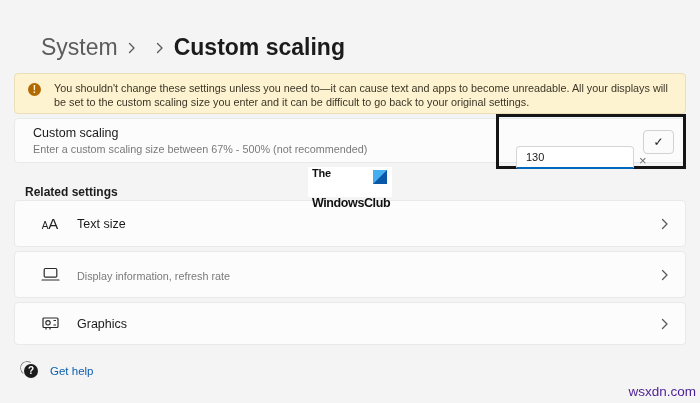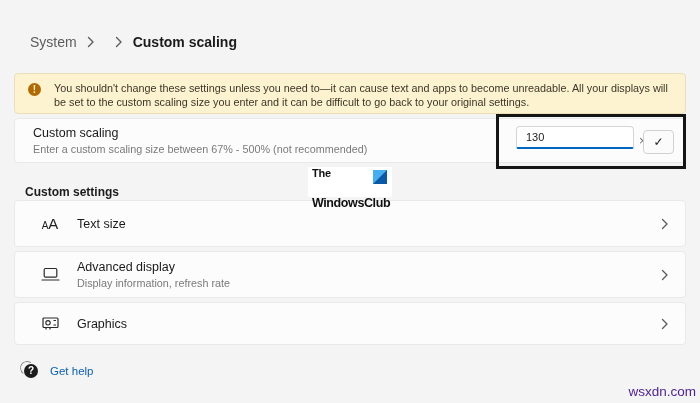--- a/index.html
+++ b/index.html
@@ -4,21 +4,21 @@
 <style>
   html,body{margin:0;padding:0;background:#f4f4f4;}
   *{box-sizing:border-box;}
   #screen{
     position:relative;width:700px;height:403px;overflow:hidden;
     background:#f4f4f4;
     font-family:"Liberation Sans", sans-serif;
     -webkit-font-smoothing:antialiased;
   }
   
-  .breadcrumb{position:absolute;left:30px;top:34px;display:flex;align-items:center;font-size:14px;color:#5c5c5c;}
+  .breadcrumb{position:absolute;left:41px;top:34px;display:flex;align-items:center;font-size:23px;color:#5c5c5c;}
   .breadcrumb .crumb{cursor:default;}
   .breadcrumb .sep{margin:0 10px;display:flex;align-items:center;}
   .breadcrumb .current{color:#1b1b1b;font-weight:700;}
   
   .warning{
     position:absolute;left:14px;top:73px;width:672px;height:41px;
     background:#fdf3d1;border:1px solid #eadfb8;border-radius:4px;
     display:flex;align-items:flex-start;padding:6px 14px 6px 13px;
   }
   .warn-icon{
@@ -37,21 +37,21 @@
   .scaling-card{top:118px;height:45px;padding:7px 18px;}
   .setting-title{font-size:12.5px;color:#1a1a1a;}
   .setting-sub{font-size:10.8px;color:#7a7a7a;margin-top:3px;}
   
   .annotation-rect{
     position:absolute;left:496px;top:114px;width:190px;height:55px;
     border:3px solid #151515;pointer-events:none;z-index:6;background:transparent;
   }
   
   .scale-input-wrap{
-    position:absolute;left:516px;top:126px;width:118px;height:23px;z-index:7;
+    position:absolute;left:516px;top:146px;width:118px;height:23px;z-index:7;
     background:#ffffff;border:1px solid #d5d5d5;border-bottom:2px solid #0067c0;
     border-radius:4px 4px 2px 2px;display:flex;align-items:flex-end;gap:36px;
   }
   .scale-input{
     border:none;outline:none;background:transparent;width:86px;height:100%;
     padding:0 0 0 9px;font-size:11px;color:#1b1b1b;font-family:"Liberation Sans",sans-serif;
   }
   .clear-btn{width:22px;text-align:center;color:#6a6a6a;font-size:13px;line-height:1;cursor:pointer;}
   .confirm-btn{
     position:absolute;left:643px;top:130px;width:31px;height:24px;z-index:7;
@@ -135,21 +135,21 @@
     <span class="clear-btn">×</span>
   </div>
   <div class="confirm-btn">✓</div>
 
   <div class="twc-logo">
     <div class="twc-line1">The</div>
     <div class="twc-line2">WindowsClub</div>
     <div class="twc-square"></div>
   </div>
 
-  <div class="section-header">Custom settings</div>
+  <div class="section-header">Related settings</div>
 
   <div class="card row row-textsize">
     <span class="row-icon aa-icon">
       <span class="aa-small">A</span>
         <span class="aa-big">A</span>
     </span>
     <span class="row-texts">
       <span class="setting-title">Text size</span>
     </span>
     <span class="chevron">
@@ -160,21 +160,20 @@
   </div>
 
   <div class="card row row-advdisplay">
     <span class="row-icon">
       <svg width="19" height="15" viewBox="0 0 19 15">
         <rect x="3.2" y="1.5" width="12.6" height="8.6" rx="1.2" fill="none" stroke="#2b2b2b" stroke-width="1.2"></rect>
         <path d="M1 13 h17" stroke="#2b2b2b" stroke-width="1.2" stroke-linecap="round" fill="none"></path>
       </svg>
     </span>
     <span class="row-texts">
-      <span class="setting-title">Advanced display</span>
       <span class="setting-sub">Display information, refresh rate</span>
     </span>
     <span class="chevron">
       <svg width="8" height="13" viewBox="0 0 8 13">
           <polyline points="1.5,2 6,6.5 1.5,11" fill="none" stroke="#5a5a5a" stroke-width="1.3" stroke-linecap="round" stroke-linejoin="round"></polyline>
         </svg>
     </span>
   </div>
 
   <div class="card row row-graphics">

